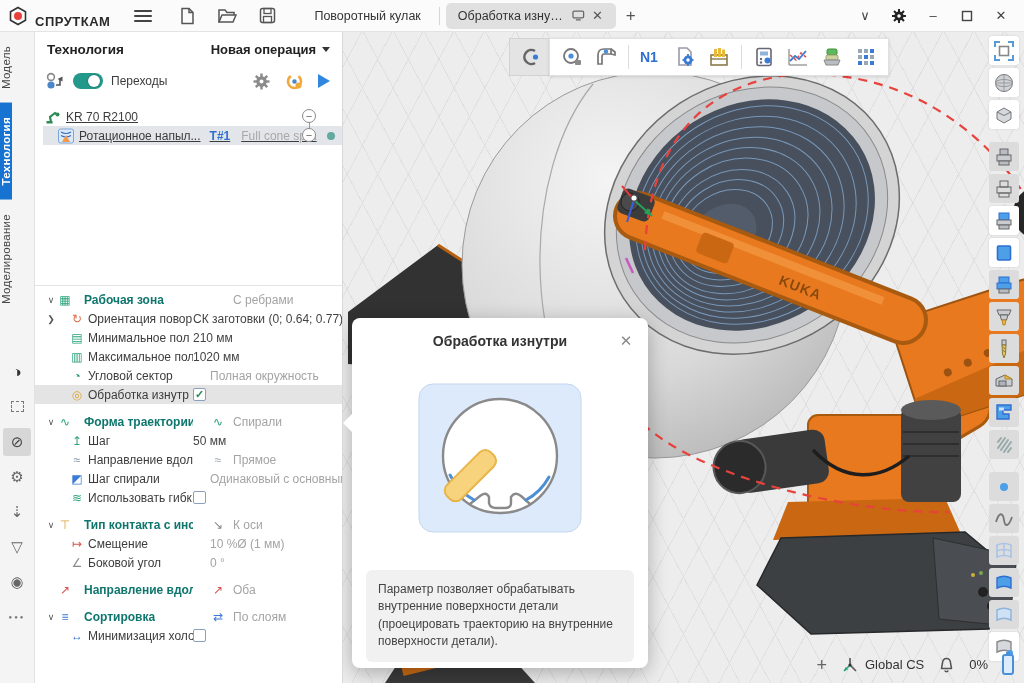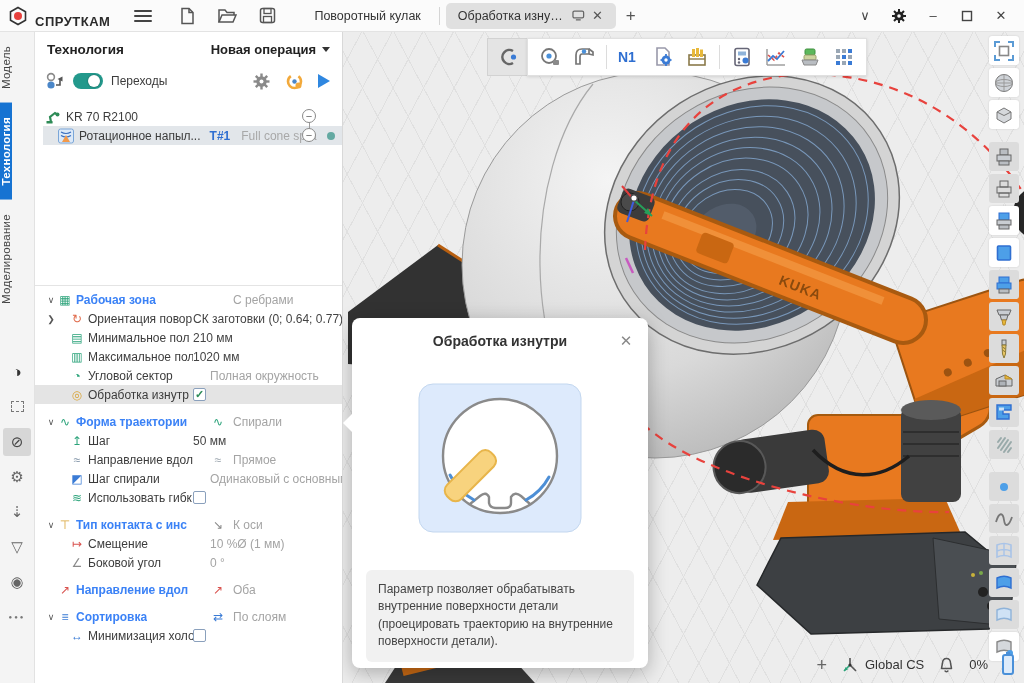--- a/index.html
+++ b/index.html
@@ -51,54 +51,54 @@
   .panel-title { font-size:13.5px; font-weight:bold; color:#222; }
   .new-op { display:flex; align-items:center; gap:6px; font-size:13px; font-weight:bold; color:#222; cursor:pointer; }
   .caret-down { width:0; height:0; border-left:4px solid transparent; border-right:4px solid transparent; border-top:5px solid #333; }
   .action-row { display:flex; align-items:center; gap:8px; padding:10px 12px 8px 10px; }
   .toggle { width:30px; height:16px; border-radius:8px; background:#23998c; position:relative; cursor:pointer; }
   .toggle i { position:absolute; top:2px; left:15px; width:12px; height:12px; background:#fff; border-radius:50%;
     box-shadow:0 0 2px rgba(0,0,0,.4); }
   .action-spacer { flex:1; }
   .play-tri { width:0; height:0; border-top:7px solid transparent; border-bottom:7px solid transparent;
     border-left:12px solid #2f87e0; cursor:pointer; }
-  .tree { padding:8px 0 0 8px; position:relative; }
+  .tree { padding:8px 0 0 8px; position:relative;text-decoration:underline; }
   .tree-row { height:19px; display:flex; align-items:center; gap:5px; padding-left:2px; position:relative; cursor:pointer; }
   .tree-row.selected { background:#e2e6ea; }
   .tree-label { white-space:nowrap; }
   .tool-badge { color:#2f6fd1; font-weight:bold; margin-left:4px; }
   .tree-detail { color:#a8a8a8; margin-left:6px; white-space:nowrap; overflow:hidden; max-width:82px; }
   .node-badge { position:absolute; right:26px; top:2px; width:14px; height:14px; border:1px solid #8a8a8a;
     border-radius:50%; background:#fff; color:#666; font-size:11px; line-height:12px; text-align:center; z-index:2; }
   .badge-link { position:absolute; right:32px; top:-4px; width:1px; height:20px; background:#9a9a9a; z-index:1; }
   .status-dot { position:absolute; right:7px; top:6px; width:8px; height:8px; border-radius:50%; background:#63a9a2; }
   .panel-divider { position:absolute; left:0; right:0; top:253px; height:1px; background:#e4e4e4; }
   .strategy { position:absolute; top:258px; left:0; right:0; bottom:0; overflow:hidden; }
   .strategy-title { font-size:13.5px; font-weight:bold; color:#222; padding:8px 12px 8px 12px; }
   .s-row { height:19px; display:flex; align-items:center; padding-left:10px; cursor:pointer; }
   .s-row.gap { margin-top:8px; }
   .s-row.selected { background:#e4e4e4; }
   .s-left { display:flex; align-items:center; width:148px; flex:0 0 148px; overflow:hidden; white-space:nowrap; }
   .s-exp { width:12px; flex:0 0 12px; font-size:9px; color:#555; text-align:center; }
   .s-ind { width:12px; flex:0 0 12px; }
   .s-ico { width:16px; flex:0 0 16px; text-align:center; font-size:12px; margin-right:3px; }
   .s-label { overflow:hidden; }
-  .s-label.bold { font-weight:bold; color:#3b82f6; }
+  .s-label.bold { font-weight:bold; color:#0f766e;margin-left:8px; }
   .s-val { display:flex; align-items:center; gap:4px; white-space:nowrap; overflow:hidden; color:#444; }
   .s-val.dim { color:#a4a4a4;margin-left:17px; }
   .cb { width:13px; height:13px; border:1px solid #8aa0bc; border-radius:2px; background:#fff;
     display:flex; align-items:center; justify-content:center; font-size:11px; color:#2e8b57; font-weight:bold; }
 
   
   .viewport { flex:1; position:relative; overflow:hidden; background-color:#ededed;
     background-image:
       repeating-linear-gradient(62deg, rgba(0,0,0,0) 0 26px, #e0e0e0 26px 27px),
       repeating-linear-gradient(-62deg, rgba(0,0,0,0) 0 26px, #e0e0e0 26px 27px); }
   .scene { position:absolute; inset:0; }
-  .vp-toolbar { position:absolute; top:6px; left:144px; display:flex; align-items:center; z-index:5; }
+  .vp-toolbar { position:absolute; top:6px; left:166px; display:flex; align-items:center; z-index:5; }
   .vp-chip { width:40px; height:38px; background:#e4e4e4; border:1px solid #d2d2d2; border-right:none;
     display:flex; align-items:center; justify-content:center; cursor:pointer; }
   .vp-bar { height:38px; background:#fff; border:1px solid #e0e0e0; box-shadow:0 1px 3px rgba(0,0,0,.12);
     display:flex; align-items:center; padding:0 6px; gap:2px; }
   .vp-btn { width:32px; height:30px; display:flex; align-items:center; justify-content:center; cursor:pointer; border-radius:3px; }
   .vp-sep { width:1px; height:24px; background:#dcdcdc; margin:0 4px; }
 
   
   .popup { position:absolute; left:9px; top:286px; width:296px; height:350px; background:#fff;
     border-radius:8px; box-shadow:0 5px 20px rgba(0,0,0,.28); z-index:8; padding:14px 14px 12px 14px; }

